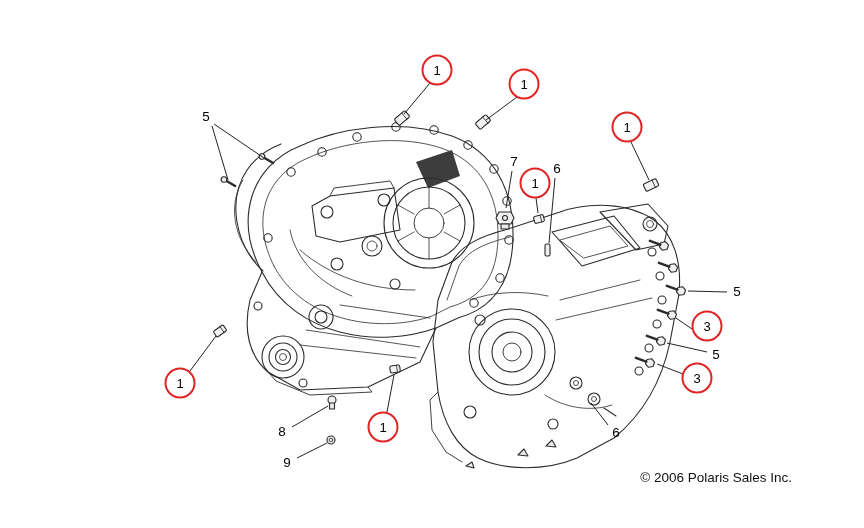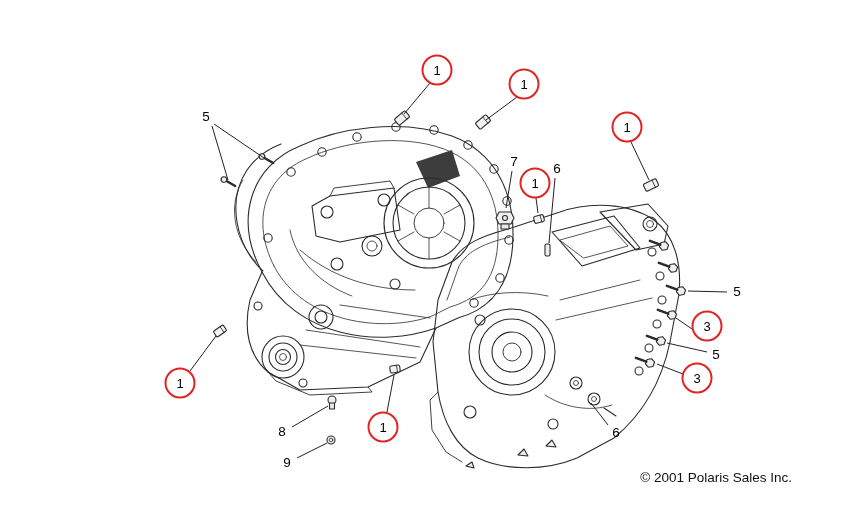--- a/index.html
+++ b/index.html
@@ -232,14 +232,14 @@
       <div class="callout plain" style="left: 206px; top: 117px;">5</div>
       <div class="callout plain" style="left: 514px; top: 162px;">7</div>
       <div class="callout plain" style="left: 557px; top: 169px;">6</div>
       <div class="callout plain" style="left: 737px; top: 292px;">5</div>
       <div class="callout plain" style="left: 716px; top: 355px;">5</div>
       <div class="callout plain" style="left: 282px; top: 432px;">8</div>
       <div class="callout plain" style="left: 287px; top: 463px;">9</div>
       <div class="callout plain" style="left: 616px; top: 433px;">6</div>
     </div>
 
-  <div class="copyright">© 2001 Polaris Sales Inc.</div>
+  <div class="copyright">© 2006 Polaris Sales Inc.</div>
 </div>
 
 </body></html>

